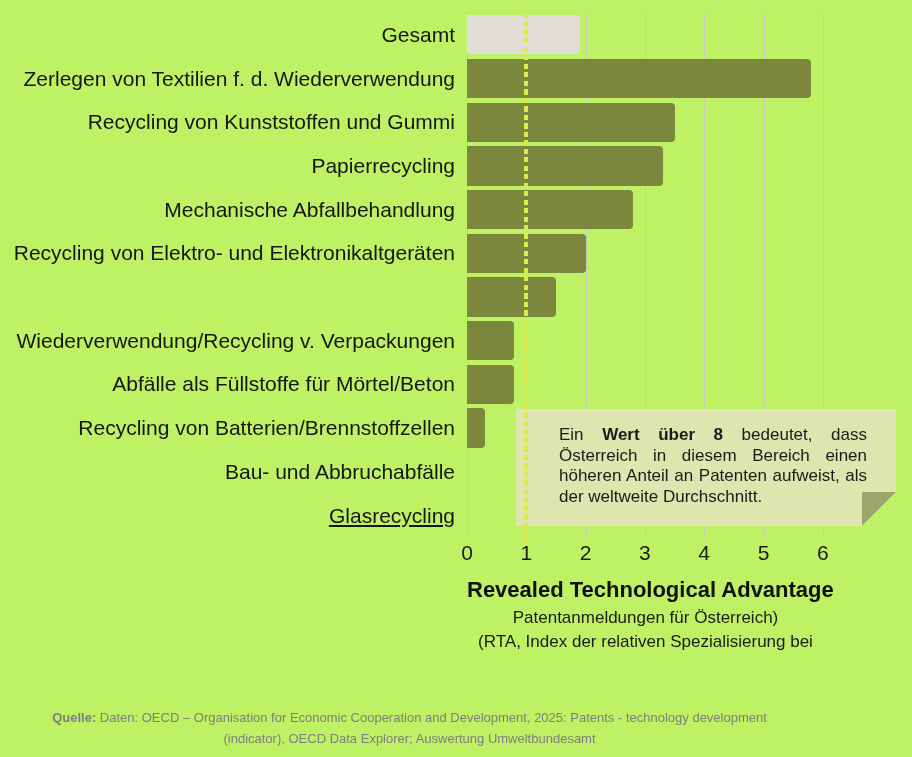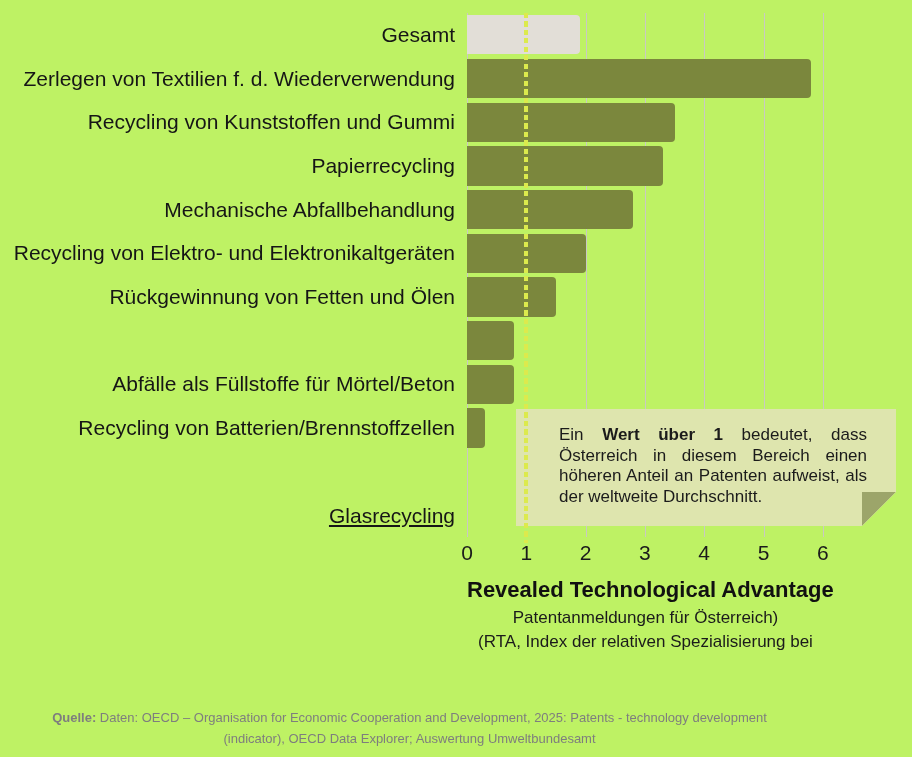--- a/index.html
+++ b/index.html
@@ -60,23 +60,24 @@
 
 <div class="canvas">
 
   <div class="labels" id="labels">
       <div class="cat-label" style="top: 0px; height: 43.7px;">Gesamt</div>
       <div class="cat-label" style="top: 43.7px; height: 43.7px;">Zerlegen von Textilien f. d. Wiederverwendung</div>
       <div class="cat-label" style="top: 87.4px; height: 43.7px;">Recycling von Kunststoffen und Gummi</div>
       <div class="cat-label" style="top: 131.1px; height: 43.7px;">Papierrecycling</div>
       <div class="cat-label" style="top: 218.5px; height: 43.7px;">Recycling von Elektro- und Elektronikaltgeräten</div>
       <div class="cat-label" style="top: 174.8px; height: 43.7px;">Mechanische Abfallbehandlung</div>
-      <div class="cat-label" style="top: 262.2px; height: 43.7px;">Rückgewinnung von Fetten und Ölen</div>
+      <div class="cat-label" style="top: 305.9px; height: 43.7px;">Wiederverwendung/Recycling v. Verpackungen</div>
       <div class="cat-label" style="top: 349.6px; height: 43.7px;">Abfälle als Füllstoffe für Mörtel/Beton</div>
       <div class="cat-label" style="top: 393.3px; height: 43.7px;">Recycling von Batterien/Brennstoffzellen</div>
+      <div class="cat-label" style="top: 437px; height: 43.7px;">Bau- und Abbruchabfälle</div>
       <div class="cat-label" style="top: 480.7px; height: 43.7px; text-decoration: underline;">Glasrecycling</div>
     </div>
 
   <div class="plot" id="plot">
       <div class="gridline" style="left: 0px; background: rgb(202, 200, 196);"></div>
       <div class="gridline" style="left: 118.6px; background: rgb(202, 200, 196);"></div>
       <div class="gridline" style="left: 177.9px; background: rgb(202, 200, 196);"></div>
       <div class="gridline" style="left: 237.2px; background: rgb(202, 200, 196);"></div>
       <div class="gridline" style="left: 296.5px; background: rgb(202, 200, 196);"></div>
       <div class="gridline" style="left: 355.8px; background: rgb(202, 200, 196);"></div>
@@ -88,21 +89,21 @@
       <div class="bar" style="top: 220.6px; width: 118.6px; background: rgb(123, 135, 61);"></div>
       <div class="bar" style="top: 264.3px; width: 88.95px; background: rgb(123, 135, 61);"></div>
       <div class="bar" style="top: 308px; width: 47.44px; background: rgb(123, 135, 61);"></div>
       <div class="bar" style="top: 351.7px; width: 47.44px; background: rgb(123, 135, 61);"></div>
       <div class="bar" style="top: 395.4px; width: 17.79px; background: rgb(123, 135, 61);"></div>
       <div class="refline" style="left: 57.3px;"></div>
     </div>
 
   <div class="note" id="note" style="background: rgb(222, 229, 174);">
     <div class="note-fold" id="note-fold" style="background: rgb(156, 165, 106);"></div>
-    <div class="note-text"><span>Ein </span><b>Wert über 1</b><span> bedeutet, dass Österreich in diesem Bereich einen höheren Anteil an Patenten aufweist, als der weltweite Durchschnitt.</span></div>
+    <div class="note-text"><span>Ein </span><b>Wert über 8</b><span> bedeutet, dass Österreich in diesem Bereich einen höheren Anteil an Patenten aufweist, als der weltweite Durchschnitt.</span></div>
   </div>
 
   <div class="xticks" id="xticks">
       <div class="x-tick" style="left: 0px;">0</div>
       <div class="x-tick" style="left: 59.3px;">1</div>
       <div class="x-tick" style="left: 118.6px;">2</div>
       <div class="x-tick" style="left: 177.9px;">3</div>
       <div class="x-tick" style="left: 237.2px;">4</div>
       <div class="x-tick" style="left: 296.5px;">5</div>
       <div class="x-tick" style="left: 355.8px;">6</div>

